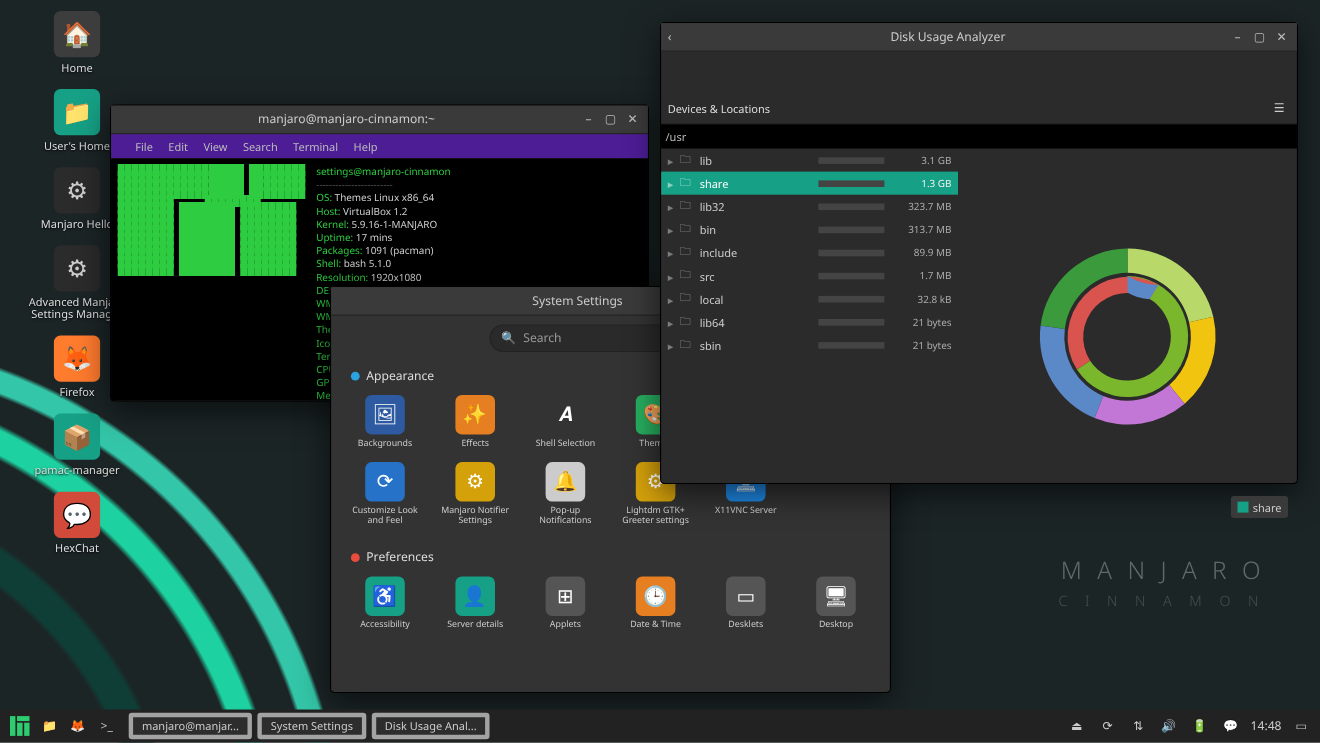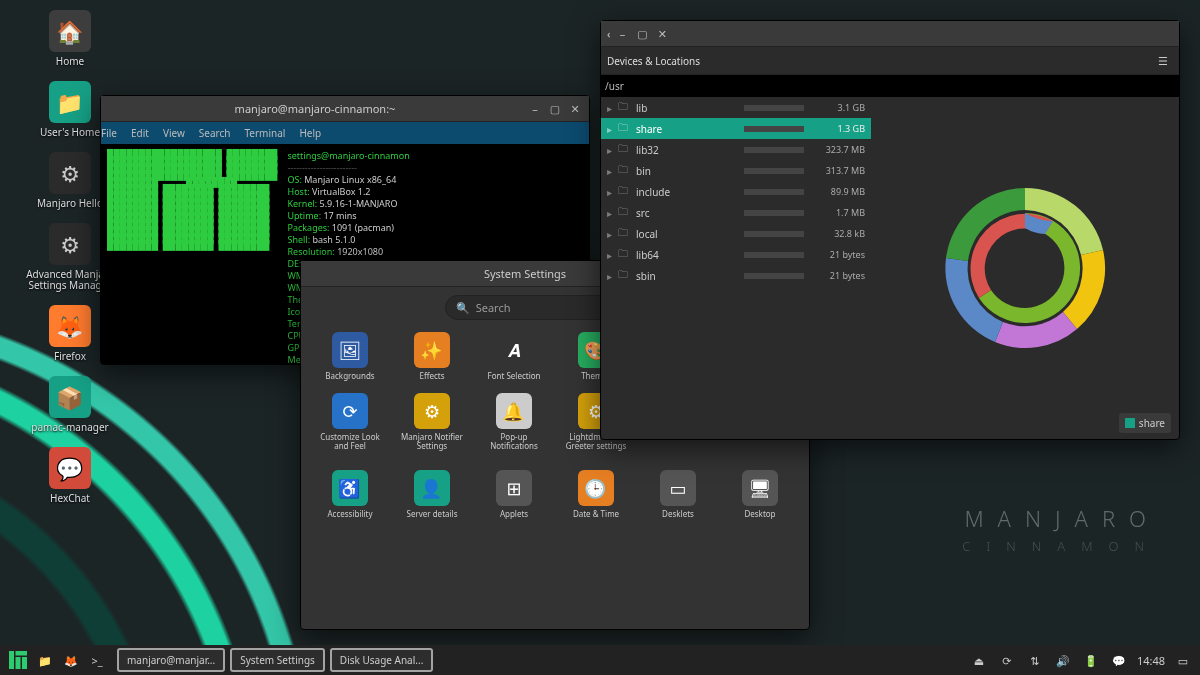--- a/index.html
+++ b/index.html
@@ -19,31 +19,31 @@
   .dicon { width:100px; text-align:center; margin-bottom:14px; cursor:pointer; }
   .dicon .glyph { width:42px; height:42px; margin:0 auto 4px; border-radius:6px; display:flex; align-items:center; justify-content:center; font-size:22px; }
   .dicon .lbl { font-size:10px; color:#ddd; text-shadow:0 1px 2px #000; line-height:1.1; }
   
   .win { position:absolute; background:#2b2b2b; border:1px solid #000; border-radius:4px; box-shadow:0 8px 30px rgba(0,0,0,.6); }
   .titlebar { height:26px; background:#3a3a3a; border-bottom:1px solid #222; display:flex; align-items:center; padding:0 6px; font-size:11px; color:#ccc; }
   .titlebar .ttl { flex:1; text-align:center; overflow:hidden; text-overflow:ellipsis; white-space:nowrap; }
   .titlebar .ctl { width:16px; height:16px; margin-left:4px; display:flex; align-items:center; justify-content:center; font-size:11px; color:#bbb; cursor:pointer; border-radius:2px; }
   
   #terminal { left:100px; top:95px; width:490px; height:270px; }
-  #terminal .menubar { height:22px; background:#0c4a6e; display:flex; padding:0 0; font-size:10px; color:#bbb; align-items:center; gap:14px; }
+  #terminal .menubar { height:22px; background:#4c1d95; display:flex; padding:0 22px; font-size:10px; color:#bbb; align-items:center; gap:14px; }
   #terminal .menubar span { cursor:pointer; }
   #terminal .body { background:#000; padding:6px; height:calc(100% - 48px); overflow:hidden; font-family: "DejaVu Sans Mono", monospace; display:flex; }
   .ascii-logo { color:#2ecc40; font-size:9px; line-height:7px; white-space:pre; margin-right:10px; flex-shrink:0; }
   .neofetch { font-size:9px; line-height:12px; }
   .nf-row { white-space:nowrap; }
   .nf-key { color:#2ecc40; }
   .nf-val { color:#ccc; }
   
   #dua { left:600px; top:20px; width:580px; height:420px; }
-  #dua .toolbar { height:28px; display:flex; align-items:center; padding:0 6px; gap:6px; font-size:11px; border-bottom:1px solid #222; }
+  #dua .toolbar { height:28px; display:flex; align-items:center; padding:0 6px; gap:6px; font-size:11px; border-bottom:1px solid #222;margin-top:38px; }
   #dua .toolbar .ico { width:20px; height:20px; display:flex; align-items:center; justify-content:center; cursor:pointer; color:#ccc; }
   #dua .pathline { height:22px; display:flex; align-items:center; font-size:10px; padding:0 4px; color:#bbb; background:#000000; }
   #dua .content { display:flex; height:calc(100% - 76px); }
   #dua .left { width:270px; overflow:auto; font-size:10px; }
   #dua .right { flex:1; position:relative; display:flex; align-items:center; justify-content:center; }
   .du-row { display:flex; align-items:center; padding:2px 6px; cursor:pointer; gap:6px; }
   .du-row.sel { background:#16a085; color:#fff; }
   .du-row .folder-ic { width:12px; opacity:.8; }
   .du-row .name { flex:1; white-space:nowrap; overflow:hidden; text-overflow:ellipsis; }
   .du-row .sz { width:55px; text-align:right; color:#aaa; font-size:9px; }
@@ -60,21 +60,21 @@
   #settings .searchbar .srch { display:flex; align-items:center; gap:6px; background:#2a2a2a; border:1px solid #222; border-radius:14px; padding:4px 10px; width:220px; margin:0 auto; font-size:11px; color:#999; }
   #settings .sec-title { font-size:11px; color:#ddd; padding:10px 18px 2px; display:flex; align-items:center; gap:6px; }
   #settings .sec-title .dot { width:8px; height:8px; border-radius:50%; }
   #settings .grid { display:grid; grid-template-columns:repeat(6, 1fr); gap:4px 4px; padding:4px 10px 8px; }
   .app-ic { text-align:center; cursor:pointer; padding:4px 2px; border-radius:4px; }
   .app-ic .g { width:36px; height:36px; margin:0 auto 4px; border-radius:6px; display:flex; align-items:center; justify-content:center; font-size:18px; color:#fff; }
   .app-ic .t { font-size:8px; color:#ccc; line-height:1.1; }
   
   #panel { position:absolute; left:0; bottom:0; right:0; height:30px; background:#222; display:flex; align-items:center; padding:0 4px; font-size:11px; color:#ccc; }
   #panel .p-item { height:24px; min-width:24px; padding:0 4px; display:flex; align-items:center; justify-content:center; cursor:pointer; border-radius:3px; margin:0 1px; }
-  #panel .task { background:#2d2d2d; border:2px solid #a3a3a3; gap:5px; padding:0 8px; font-size:10px; }
+  #panel .task { background:#2d2d2d; border:4px solid #a3a3a3; gap:5px; padding:0 8px; font-size:10px; }
   #panel .spacer { flex:1; }
   #panel .tray { display:flex; gap:2px; }
   svg { display:block; }
 </style>
 </head>
 <body>
 
 <div class="wallpaper-text">
   <div>MANJARO</div>
   <div class="sub">CINNAMON</div>
@@ -137,21 +137,21 @@
 ████████  ████████  ████████
 ████████  ████████  ████████
 ████████  ████████  ████████
 ████████  ████████  ████████
 ████████  ████████  ████████
 ████████  ████████  ████████
 ████████  ████████  ████████</pre>
     <div class="neofetch" id="neofetch">
         <div class="nf-row"><span class="nf-key">settings@manjaro-cinnamon</span></div>
         <div class="nf-row" style="color:#555">------------------------</div>
-        <div class="nf-row"><span class="nf-key">OS: </span><span class="nf-val">Manjaro Linux x86_64</span></div>
+        <div class="nf-row"><span class="nf-key">OS: </span><span class="nf-val">Themes Linux x86_64</span></div>
         <div class="nf-row"><span class="nf-key">Host: </span><span class="nf-val">VirtualBox 1.2</span></div>
         <div class="nf-row"><span class="nf-key">Kernel: </span><span class="nf-val">5.9.16-1-MANJARO</span></div>
         <div class="nf-row"><span class="nf-key">Uptime: </span><span class="nf-val">17 mins</span></div>
         <div class="nf-row"><span class="nf-key">Packages: </span><span class="nf-val">1091 (pacman)</span></div>
         <div class="nf-row"><span class="nf-key">Shell: </span><span class="nf-val">bash 5.1.0</span></div>
         <div class="nf-row"><span class="nf-key">Resolution: </span><span class="nf-val">1920x1080</span></div>
         <div class="nf-row"><span class="nf-key">DE: </span><span class="nf-val">Cinnamon</span></div>
         <div class="nf-row"><span class="nf-key">WM: </span><span class="nf-val">Mutter (Muffin)</span></div>
         <div class="nf-row"><span class="nf-key">WM Theme: </span><span class="nf-val">Adapta-Nokto-Maia (Adapta-Nokto-Maia)</span></div>
         <div class="nf-row"><span class="nf-key">Theme: </span><span class="nf-val">Adapta-Nokto-Maia [GTK2/3]</span></div>
@@ -171,32 +171,36 @@
     <span class="ctl">▢</span>
     <span class="ctl">✕</span>
   </div>
   <div class="searchbar">
     <div class="srch">
       <span>🔍</span>
       <span style="flex:1">Search</span>
       <span>⚙</span>
     </div>
   </div>
+  <div class="sec-title">
+    <span class="dot" id="dot1" style="background: rgb(42, 163, 224);"></span>
+    <span>Appearance</span>
+  </div>
   <div class="grid" id="grid1">
       <div class="app-ic">
      <div class="g" style="background:#2d5aa0">🖼</div>
      <div class="t">Backgrounds</div>
    </div>
       <div class="app-ic">
      <div class="g" style="background:#e67e22">✨</div>
      <div class="t">Effects</div>
    </div>
       <div class="app-ic">
      <div class="g" style="background:#333">𝑨</div>
-     <div class="t">Font Selection</div>
+     <div class="t">Shell Selection</div>
    </div>
       <div class="app-ic">
      <div class="g" style="background:#27ae60">🎨</div>
      <div class="t">Themes</div>
    </div>
       <div class="app-ic">
      <div class="g" style="background:#222">Qt</div>
      <div class="t">Qt5 Settings</div>
    </div>
       <div class="app-ic">
@@ -217,20 +221,24 @@
    </div>
       <div class="app-ic">
      <div class="g" style="background:#d5a10b">⚙</div>
      <div class="t">Lightdm GTK+ Greeter settings</div>
    </div>
       <div class="app-ic">
      <div class="g" style="background:#1e88e5">🖥</div>
      <div class="t">X11VNC Server</div>
    </div>
     </div>
+  <div class="sec-title">
+    <span class="dot" id="dot2" style="background: rgb(231, 76, 60);"></span>
+    <span>Preferences</span>
+  </div>
   <div class="grid" id="grid2">
       <div class="app-ic">
      <div class="g" style="background:#16a085">♿</div>
      <div class="t">Accessibility</div>
    </div>
       <div class="app-ic">
      <div class="g" style="background:#16a085">👤</div>
      <div class="t">Server details</div>
    </div>
       <div class="app-ic">
@@ -248,20 +256,21 @@
       <div class="app-ic">
      <div class="g" style="background:#555">🖥</div>
      <div class="t">Desktop</div>
    </div>
     </div>
 </div>
 
 <div id="dua" class="win">
   <div class="titlebar">
     <span class="ico">‹</span>
+    <span class="ttl">Disk Usage Analyzer</span>
     <span class="ctl">–</span>
     <span class="ctl">▢</span>
     <span class="ctl">✕</span>
   </div>
   <div class="toolbar">
     <span style="font-size:10px;color:#ddd">Devices &amp; Locations</span>
     <span style="flex:1"></span>
     <span class="ico">☰</span>
   </div>
   <div class="pathline">/usr</div>

